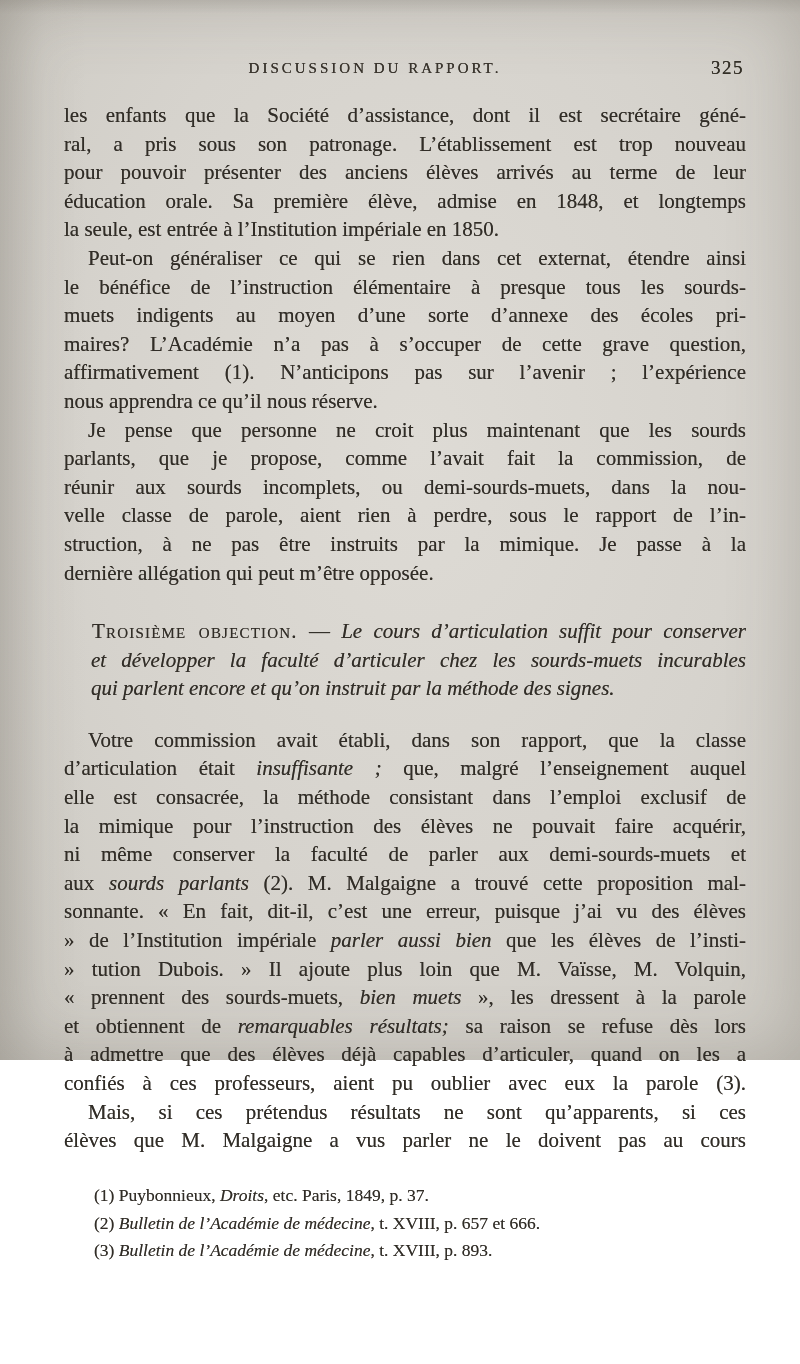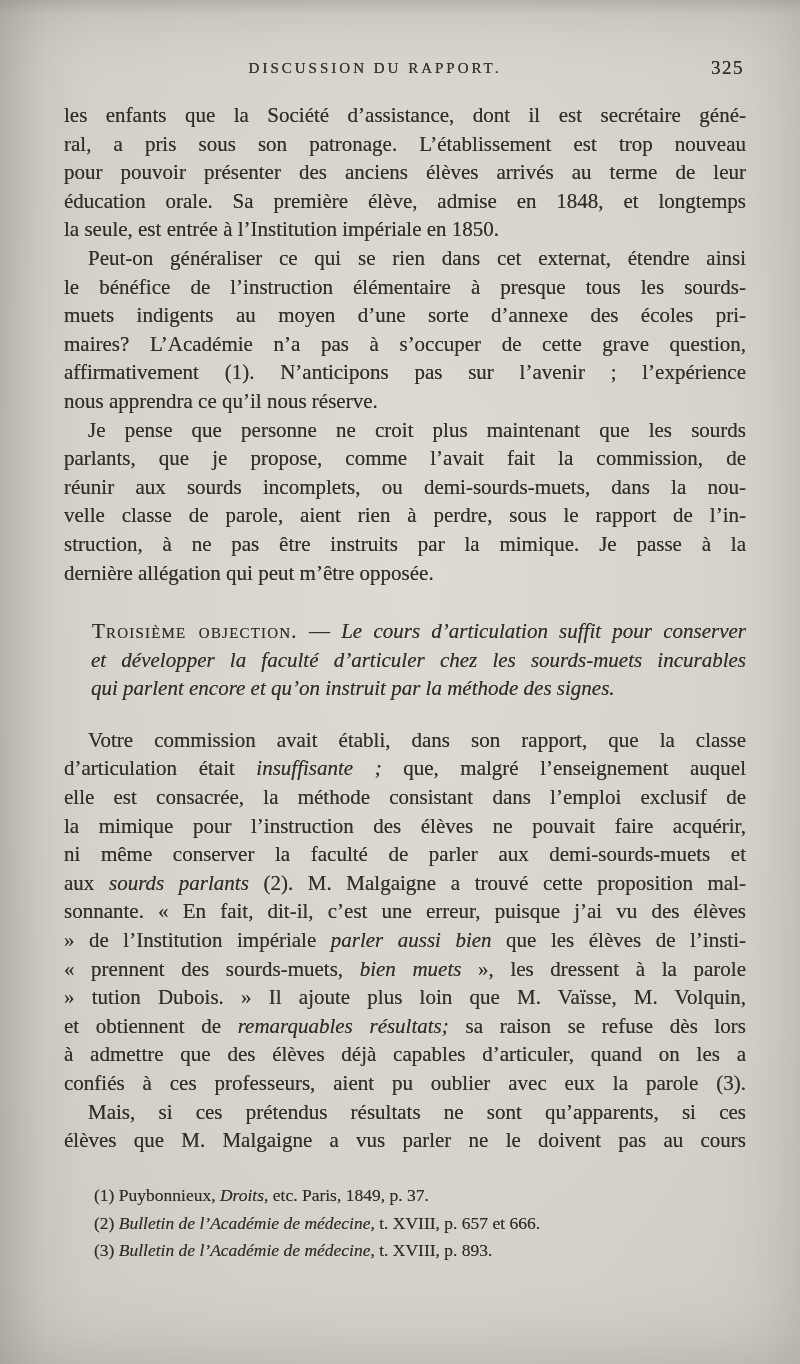--- a/index.html
+++ b/index.html
@@ -6,21 +6,21 @@
     margin: 0;
     padding: 0;
     width: 800px;
     height: 1364px;
     overflow: hidden;
     font-family: "Liberation Serif", serif;
   }
   .page {
     position: relative;
     width: 800px;
-    height: 1364px;
+    height: 1060px;
     background-color: #d7d4ce;
     background-image:
       linear-gradient(90deg, rgba(70,65,55,0.10) 0, rgba(70,65,55,0.02) 45px, rgba(0,0,0,0) 90px),
       linear-gradient(180deg, rgba(70,65,55,0.12) 0, rgba(0,0,0,0) 14px),
       radial-gradient(ellipse at 52% 42%, #dedbd5 0%, #d6d3cd 55%, #ccc9c2 100%);
     box-shadow: inset 0 0 70px rgba(92,86,74,0.28);
     color: #312d27;
   }
   .pagehead {
     position: absolute;
@@ -130,22 +130,22 @@
       </div>
       <div class="para body indent">
         <div class="line"><span>Votre commission avait établi, dans son rapport, que la classe</span></div>
         <div class="line"><span>d’articulation était </span><span class="i">insuffisante ;</span><span> que, malgré l’enseignement auquel</span></div>
         <div class="line"><span>elle est consacrée, la méthode consistant dans l’emploi exclusif de</span></div>
         <div class="line"><span>la mimique pour l’instruction des élèves ne pouvait faire acquérir,</span></div>
         <div class="line"><span>ni même conserver la faculté de parler aux demi-sourds-muets et</span></div>
         <div class="line"><span>aux </span><span class="i">sourds parlants</span><span> (2). M. Malgaigne a trouvé cette proposition mal-</span></div>
         <div class="line"><span>sonnante. « En fait, dit-il, c’est une erreur, puisque j’ai vu des élèves</span></div>
         <div class="line"><span>» de l’Institution impériale </span><span class="i">parler aussi bien</span><span> que les élèves de l’insti-</span></div>
+        <div class="line"><span>» tution Dubois. » Il ajoute plus loin que M. Vaïsse, M. Volquin,</span></div>
         <div class="line"><span>« prennent des sourds-muets, </span><span class="i">bien muets</span><span> », les dressent à la parole</span></div>
-        <div class="line"><span>» tution Dubois. » Il ajoute plus loin que M. Vaïsse, M. Volquin,</span></div>
         <div class="line"><span>et obtiennent de </span><span class="i">remarquables résultats;</span><span> sa raison se refuse dès lors</span></div>
         <div class="line"><span>à admettre que des élèves déjà capables d’articuler, quand on les a</span></div>
         <div class="line"><span>confiés à ces professeurs, aient pu oublier avec eux la parole (3).</span></div>
       </div>
       <div class="para body indent">
         <div class="line"><span>Mais, si ces prétendus résultats ne sont qu’apparents, si ces</span></div>
         <div class="line"><span>élèves que M. Malgaigne a vus parler ne le doivent pas au cours</span></div>
       </div>
     </main>
 

